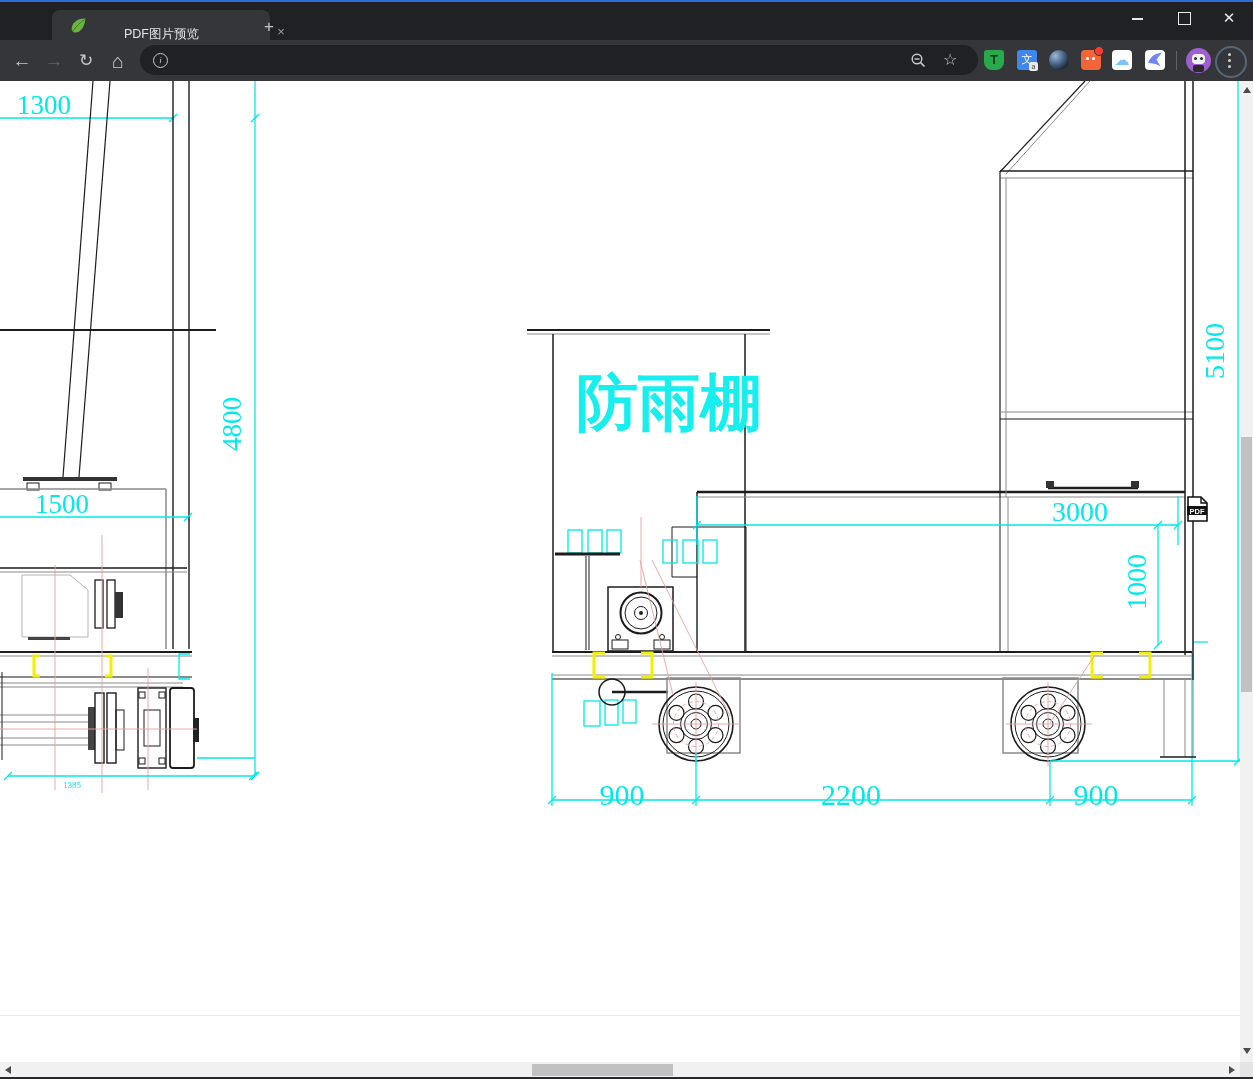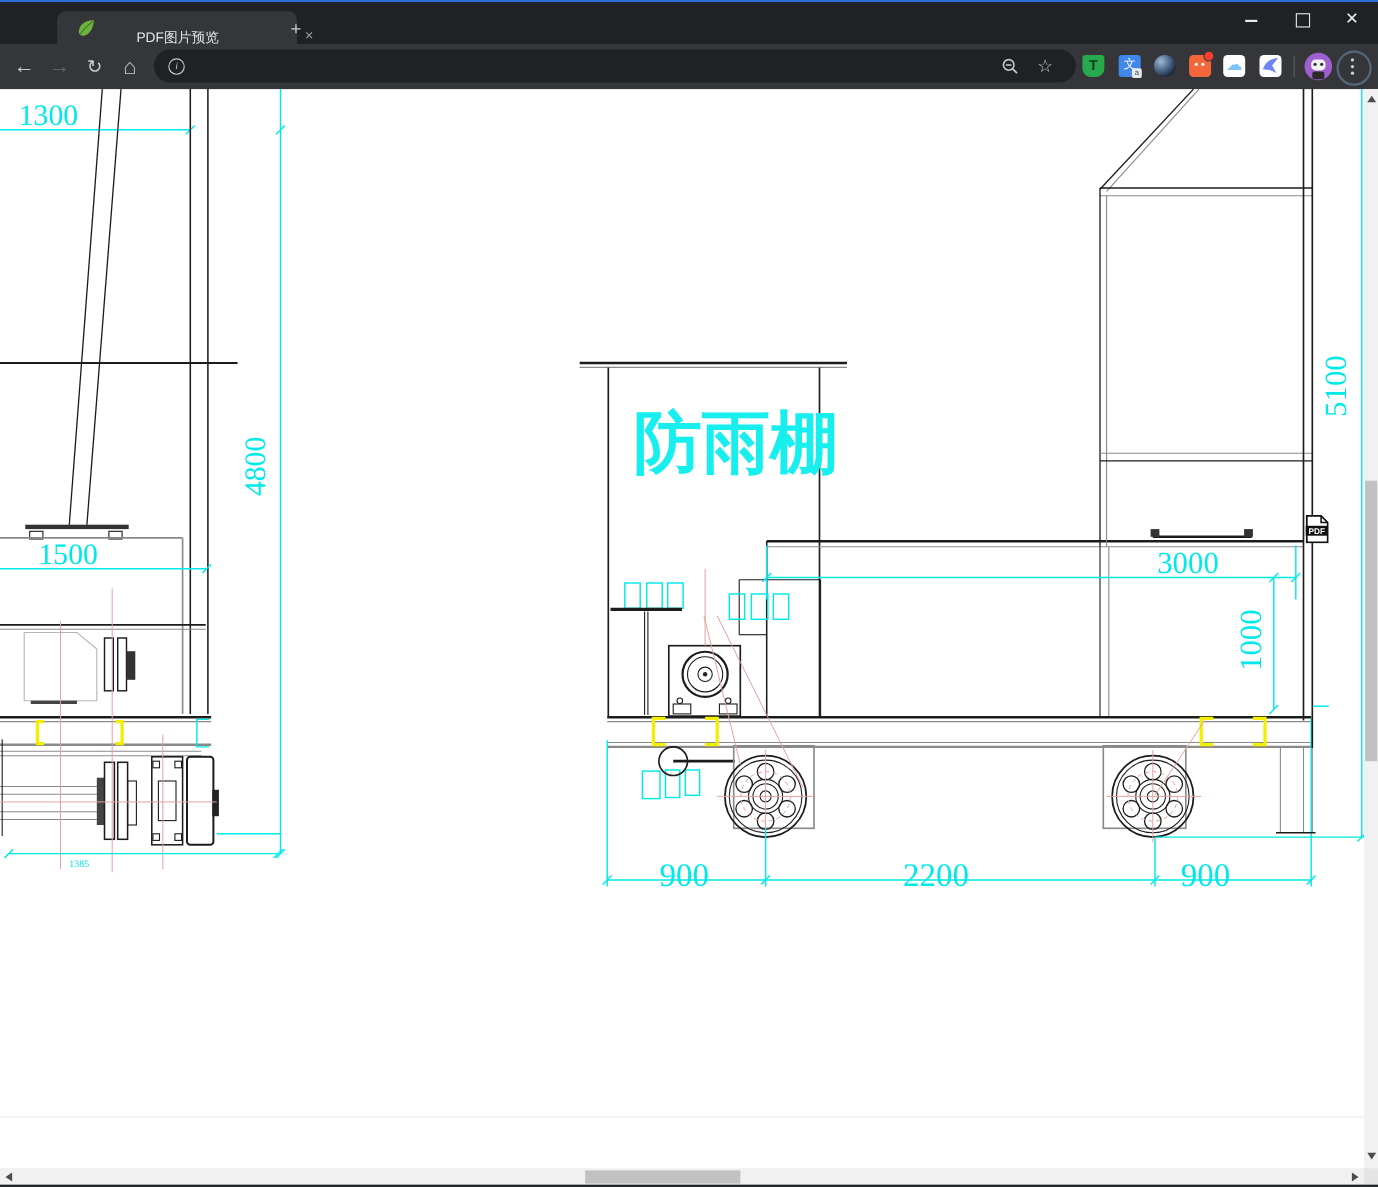--- a/index.html
+++ b/index.html
@@ -357,21 +357,21 @@
   <line class="g" x1="1185" y1="680" x2="1185" y2="757"></line>
   <line class="g" x1="1193" y1="680" x2="1193" y2="757"></line>
   <line class="k" stroke-width="1.5" x1="1160" y1="757" x2="1196" y2="757"></line>
 
   <line class="c" x1="1238" y1="81" x2="1238" y2="761"></line>
   <line class="c" x1="1050" y1="761" x2="1240" y2="761"></line>
   <line class="c" x1="1234" y1="765" x2="1242" y2="757"></line>
   <text class="dimtxt" font-size="28" x="1224" y="351" text-anchor="middle" transform="rotate(-90 1224 351)">5100</text>
 </svg>
 
-<div class="abs" style="left:1186px;top:468px;width:22px;height:26px">
+<div class="abs" style="left:1186px;top:496px;width:22px;height:26px">
   <svg width="22" height="26" viewBox="0 0 22 26">
     <path d="M2,1 H15 L21,7 V25 H2 Z" fill="#fff" stroke="#111" stroke-width="1.6"></path>
     <path d="M15,1 L15,7 L21,7" fill="none" stroke="#111" stroke-width="1.4"></path>
     <rect x="1" y="10" width="20" height="9" fill="#111"></rect>
     <text x="11" y="17.5" text-anchor="middle" font-size="7.5" font-weight="bold" fill="#fff" font-family="Liberation Sans,sans-serif">PDF</text>
   </svg>
 </div>
 
 <div class="abs" id="page-divider"></div>
 

